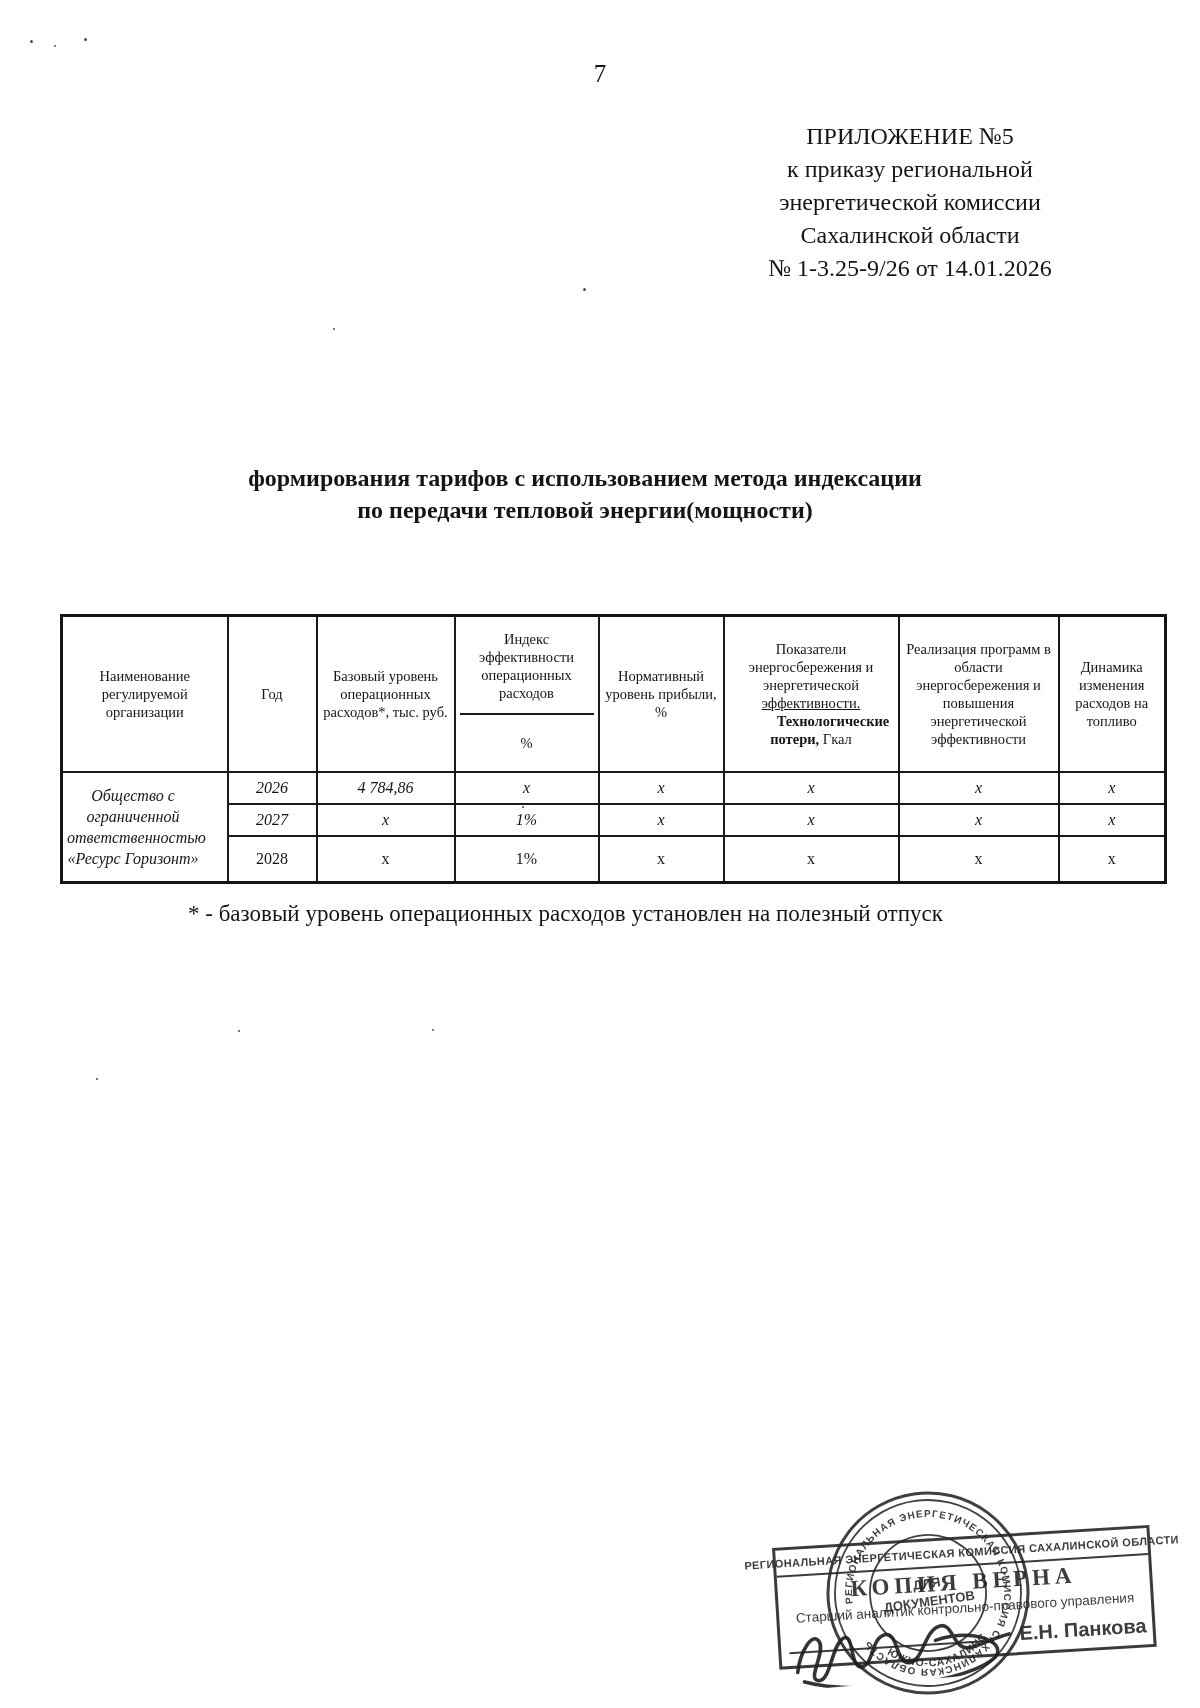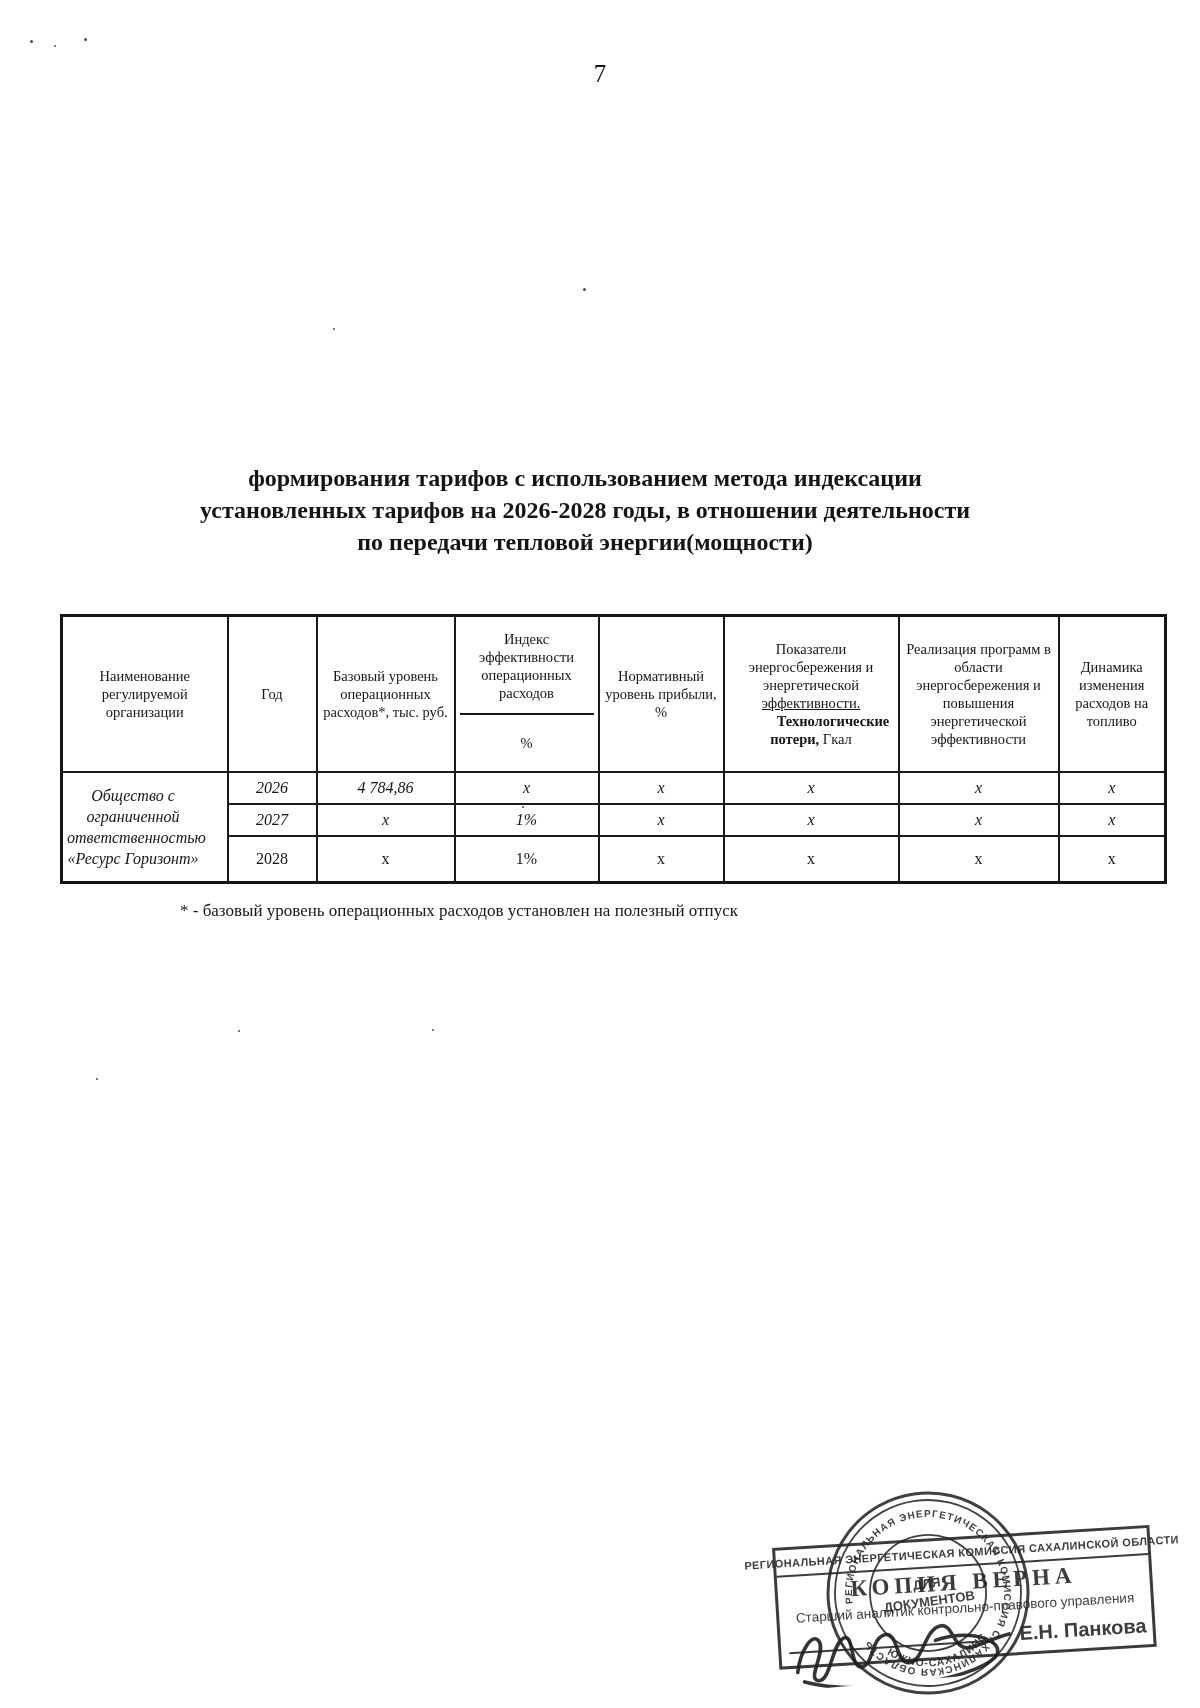--- a/index.html
+++ b/index.html
@@ -42,22 +42,22 @@
   tr.r1 td,tr.r2 td{height:28px;font-size:16px;font-style:italic;}
   tr.r3 td{height:42px;font-size:16px;}
   td.orgcell{text-align:left;vertical-align:top;padding:3px 6px;font-size:16px;line-height:21px;}
   td.orgcell .orgin{width:132px;}
   th.th-split{padding:0;vertical-align:top;}
   th.th-split .split-top{height:97px;display:flex;align-items:center;justify-content:center;border-bottom:2px solid #1a1a1a;padding:8px 4px;box-sizing:border-box;}
   th.th-split .split-bot{height:55px;display:flex;align-items:center;justify-content:center;}
   .u{text-decoration:underline;}
   .b{font-weight:bold;margin-left:44px;}
   .footnote{
-    position:absolute;left:180px;top:901px;
-    font-size:17px;
+    position:absolute;left:188px;top:901px;
+    font-size:23px;
   }
   
   .stamp{position:absolute;left:700px;top:1465px;width:490px;height:243px;}
   .stamp-rect{
     position:absolute;left:72px;top:83px;width:378px;height:122px;
     border:3px solid #2b2b2b;
     transform:rotate(-3.5deg);transform-origin:left top;
     color:#2c2c2c;opacity:.92;z-index:1;
     font-family:"Liberation Sans","DejaVu Sans",sans-serif;
     box-sizing:border-box;
@@ -84,24 +84,30 @@
   
   .speck{position:absolute;background:#4a4a4a;border-radius:50%;}
 </style>
 </head>
 <body>
 
 <div class="page">
 
   <div class="pagenum">7</div>
 
+  <div class="appendix">
+    <div>ПРИЛОЖЕНИЕ №5</div>
+    <div>к приказу региональной</div>
+    <div>энергетической комиссии</div>
+    <div>Сахалинской области</div>
+    <div>№ 1-3.25-9/26 от 14.01.2026</div>
+  </div>
 
   <div class="doc-title">
     <div>формирования тарифов с использованием метода индексации</div>
-    <div>установленных тарифов на 2026-2028 годы, в отношении деятельности</div>
     <div>по передачи тепловой энергии(мощности)</div>
   </div>
 
   <table class="ptable">
     <colgroup>
       <col style="width:166px">
         <col style="width:89px">
         <col style="width:138px">
         <col style="width:144px">
       <col style="width:125px">

